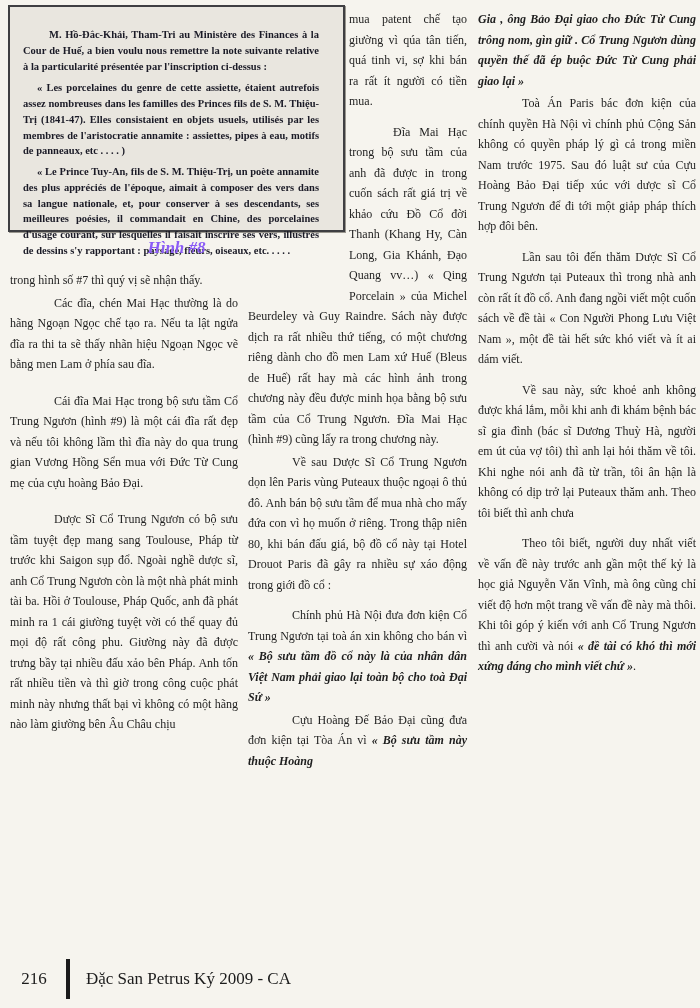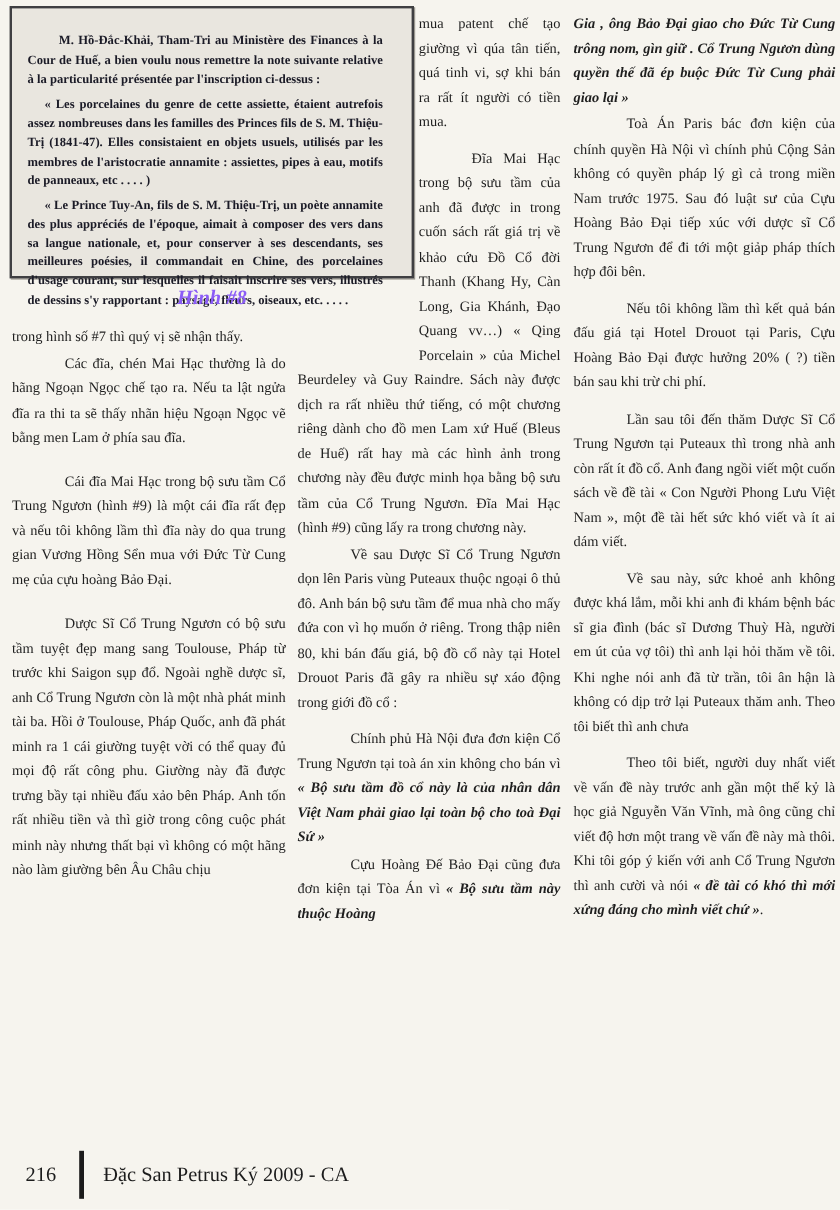--- a/index.html
+++ b/index.html
@@ -88,21 +88,20 @@
     <p class="para">mua patent chế tạo giường vì qúa tân tiến, quá tinh vi, sợ khi bán ra rất ít người có tiền mua.</p>
     <p class="para indent tight">Đĩa Mai Hạc trong bộ sưu tầm của anh đã được in trong cuốn sách rất giá trị về khảo cứu Đồ Cổ đời Thanh (Khang Hy, Càn Long, Gia Khánh, Đạo Quang vv…)  « Qing Porcelain » của Michel Beurdeley và Guy Raindre. Sách này được dịch ra rất nhiều thứ tiếng, có một chương riêng dành cho đồ men Lam xứ Huế (Bleus de Huế) rất hay mà các hình ảnh trong chương này đều được minh họa bằng bộ sưu tầm của Cổ Trung Ngươn. Đĩa Mai Hạc (hình #9) cũng lấy ra trong chương này.</p>
     <p class="para indent">Về sau Dược Sĩ Cổ Trung Ngươn dọn lên Paris vùng Puteaux thuộc ngoại ô thủ đô. Anh bán bộ sưu tầm để mua nhà cho mấy đứa con vì họ muốn ở riêng. Trong thập niên 80, khi bán đấu giá,  bộ đồ cổ này tại Hotel Drouot Paris đã gây ra nhiều sự xáo động trong giới đồ cổ :</p>
     <p class="para indent tight"><span>Chính phủ Hà Nội đưa đơn kiện Cổ Trung Ngươn tại toà án xin không cho bán vì </span><span class="q">« Bộ  sưu tầm đồ cổ này là của nhân dân Việt Nam phải giao lại toàn bộ cho toà Đại Sứ »</span></p>
     <p class="para indent"><span>Cựu Hoàng Đế Bảo Đại cũng đưa đơn kiện tại Tòa Án vì </span><span class="q">« Bộ sưu tầm này thuộc Hoàng</span></p>
   </div>
 
   <div class="col col-right">
     <p class="para q tight">Gia , ông Bảo Đại giao cho Đức Từ Cung trông nom, gìn giữ . Cổ Trung Ngươn dùng quyền thế đã ép buộc Đức Từ Cung phải giao lại »</p>
     <p class="para indent">Toà Án Paris bác đơn kiện của chính quyền Hà Nội vì chính phủ Cộng Sản không có quyền pháp lý gì cả trong miền Nam trước 1975. Sau đó luật sư của Cựu Hoàng Bảo Đại tiếp xúc với dược sĩ Cổ Trung Ngươn để đi tới một giảp pháp thích hợp đôi bên.</p>
-    <p class="para indent">Nếu tôi không lầm thì kết quả bán đấu giá tại Hotel Drouot tại Paris, Cựu Hoàng Bảo Đại được hưởng 20% ( ?) tiền bán sau khi trừ chi phí.</p>
     <p class="para indent">Lần sau tôi đến thăm Dược Sĩ Cổ Trung Ngươn tại Puteaux thì trong nhà anh còn rất ít đồ cổ. Anh đang ngồi viết một cuốn sách về đề tài « Con Người Phong Lưu Việt Nam », một đề tài hết sức khó viết và ít ai dám viết.</p>
     <p class="para indent">Về sau này, sức khoẻ anh không được khá lắm, mỗi khi anh đi khám bệnh bác sĩ gia đình (bác sĩ Dương Thuỳ Hà, người em út của vợ tôi) thì anh lại hỏi thăm về tôi. Khi nghe nói anh đã từ trần, tôi ân hận là không có dịp trở lại Puteaux thăm anh. Theo tôi biết thì anh chưa</p>
     <p class="para indent"><span>Theo tôi biết, người duy nhất viết về vấn đề này trước anh gần một thế kỷ là học giả Nguyễn Văn Vĩnh, mà ông cũng chỉ viết độ hơn một trang về vấn đề này mà thôi. Khi tôi góp ý kiến với anh Cổ Trung Ngươn thì anh cười và nói </span><span class="q">« đề tài có khó thì mới xứng đáng cho mình viết chứ »</span><span>.</span></p>
   </div>
 
   <div class="footer">
     <span class="pageno">216</span>
     <span class="rule"></span>
     <span class="pub">Đặc San Petrus Ký 2009 - CA</span>
   </div>

